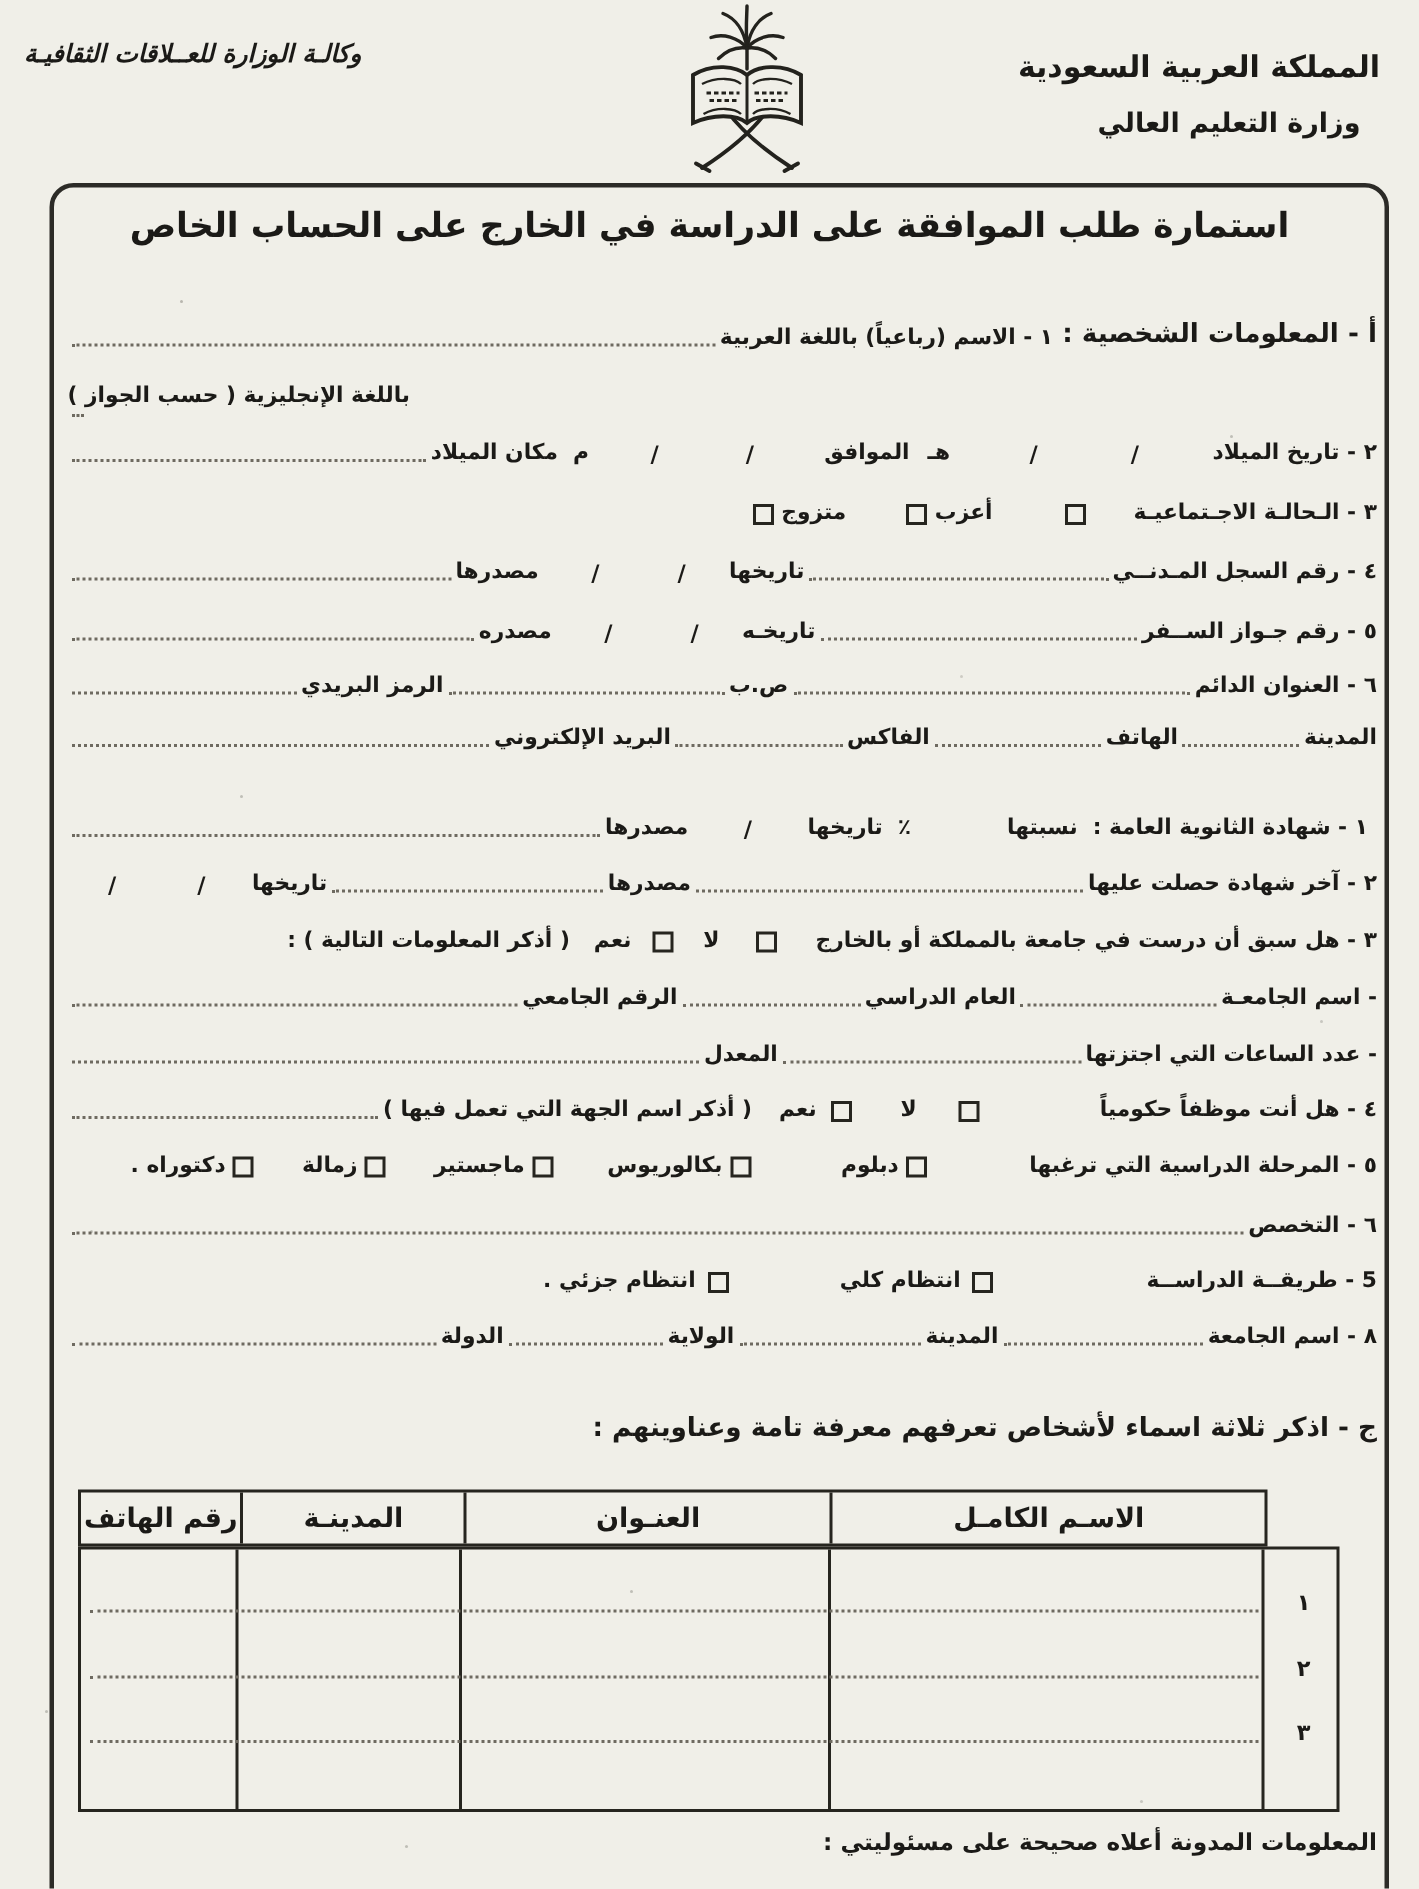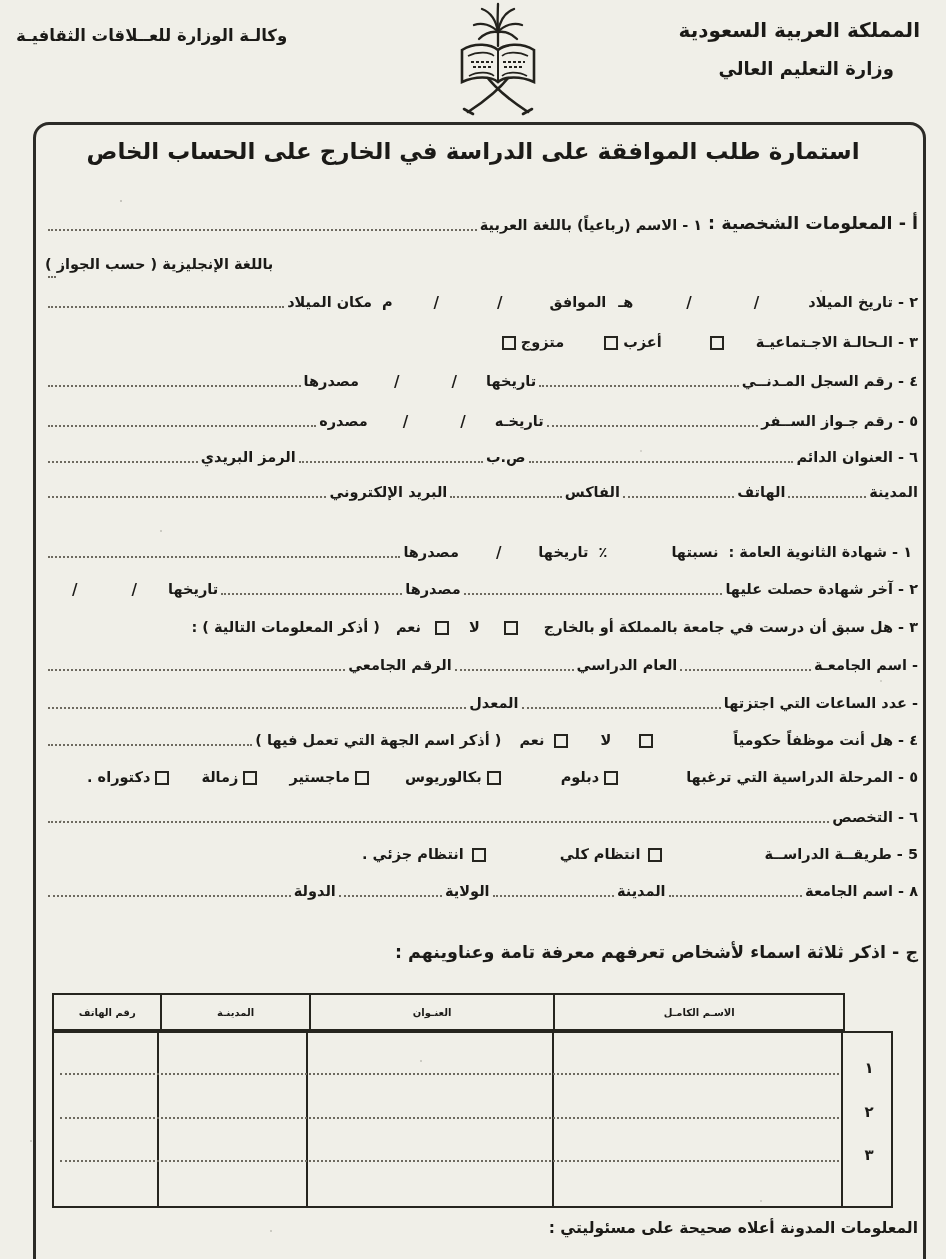--- a/index.html
+++ b/index.html
@@ -9,45 +9,45 @@
     font-family:"DejaVu Sans",sans-serif;direction:rtl;
   }
   
   body::after{
     content:"";position:absolute;left:120px;top:200px;width:2px;height:2px;border-radius:50%;
     background:rgba(80,78,70,.35);pointer-events:none;
     box-shadow:40px 330px rgba(80,78,70,.3),-60px 620px rgba(80,78,70,.28),700px 90px rgba(80,78,70,.3),
       760px 480px rgba(80,78,70,.25),300px 860px rgba(80,78,70,.3),640px 1000px rgba(80,78,70,.25),
       -90px 940px rgba(80,78,70,.3),520px 250px rgba(80,78,70,.22),150px 1030px rgba(80,78,70,.3);
   }
-  .hdr-right{position:absolute;top:18px;right:26px;text-align:left;}
+  .hdr-right{position:absolute;top:32px;right:26px;text-align:center;}
   .hdr-right .l1{font-size:20px;font-weight:bold;}
   .hdr-right .l2{font-size:18px;font-weight:bold;margin-top:16px;margin-left:40px;}
-  .hdr-left{position:absolute;top:26px;left:16px;text-align:center;}
+  .hdr-left{position:absolute;top:26px;left:16px;text-align:center;font-style:italic;}
   .hdr-left .l1{font-size:16.5px;font-weight:bold;}
   .hdr-left .l2{font-size:16px;font-weight:bold;margin-top:12px;}
   .emblem{position:absolute;left:448px;top:0px;width:100px;height:116px;}
   .sheet{
     position:absolute;left:33px;top:122px;width:893px;height:1160px;
     border:3px solid #2c2b27;border-radius:16px;box-sizing:border-box;
   }
   .title{position:absolute;top:138px;left:0;right:0;text-align:center;font-size:23px;font-weight:bold;}
   .line{position:absolute;right:28px;left:45px;display:flex;align-items:flex-end;direction:rtl;}
   .lbl{font-weight:bold;font-size:14.5px;line-height:1.3;white-space:nowrap;}
   .lbl.big{font-size:17.5px;}
   .dots{border-bottom:2px dotted #6e6a60;height:2px;align-self:flex-end;margin:0 3px 4px;min-width:8px;}
   .slash{font-weight:bold;font-size:15px;padding:0 1px;}
   .cbx{width:14px;height:14px;border:2px solid #26251f;box-sizing:border-box;flex:none;margin:0 2px 2px;background:transparent;}
   .gap{flex:none;height:1px;}
   .c-head{
     position:absolute;left:52px;top:993px;width:793px;height:38px;box-sizing:border-box;
     border:2.5px solid #26251f;display:flex;direction:rtl;align-items:center;
   }
   .c-head .cell{height:100%;display:flex;align-items:center;justify-content:center;
-    font-weight:bold;font-size:10px;box-sizing:border-box;}
+    font-weight:bold;font-size:18px;box-sizing:border-box;}
   .c-head .cell + .cell{border-left:0;border-right:2px solid #26251f;}
   .c-head .cell{border-right:0;}
   .c-head .cell:nth-child(n+2){border-right:2px solid #26251f;}
   .c-body{
     position:absolute;left:52px;top:1031px;width:841px;height:177px;box-sizing:border-box;
     border:2.5px solid #26251f;
   }
   .vline{position:absolute;top:0;bottom:0;width:2px;background:#26251f;}
   .hdots{position:absolute;border-top:2px dotted #6e6a60;height:0;}
   .rownum{position:absolute;width:44px;text-align:center;font-weight:bold;font-size:15px;}

